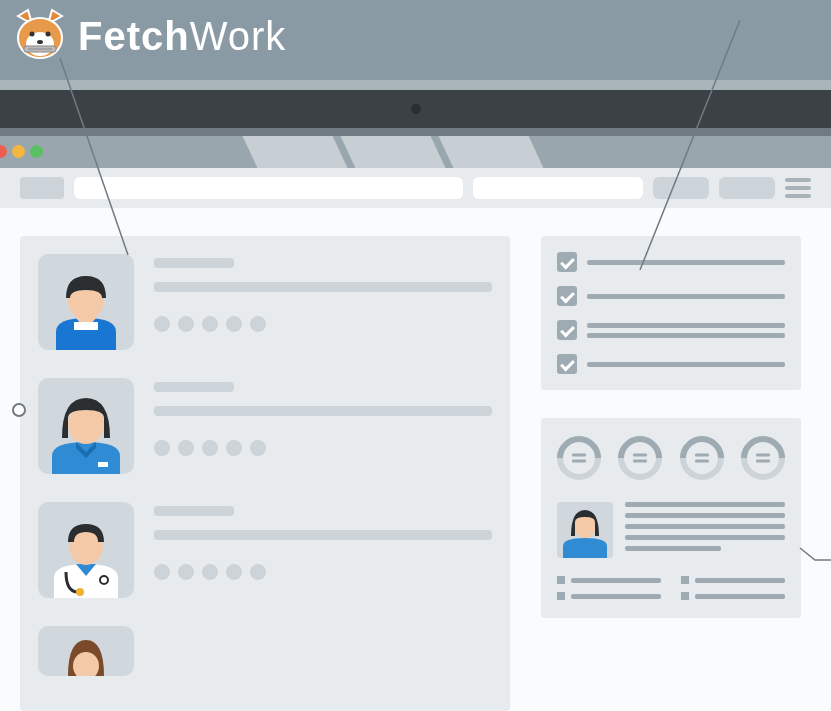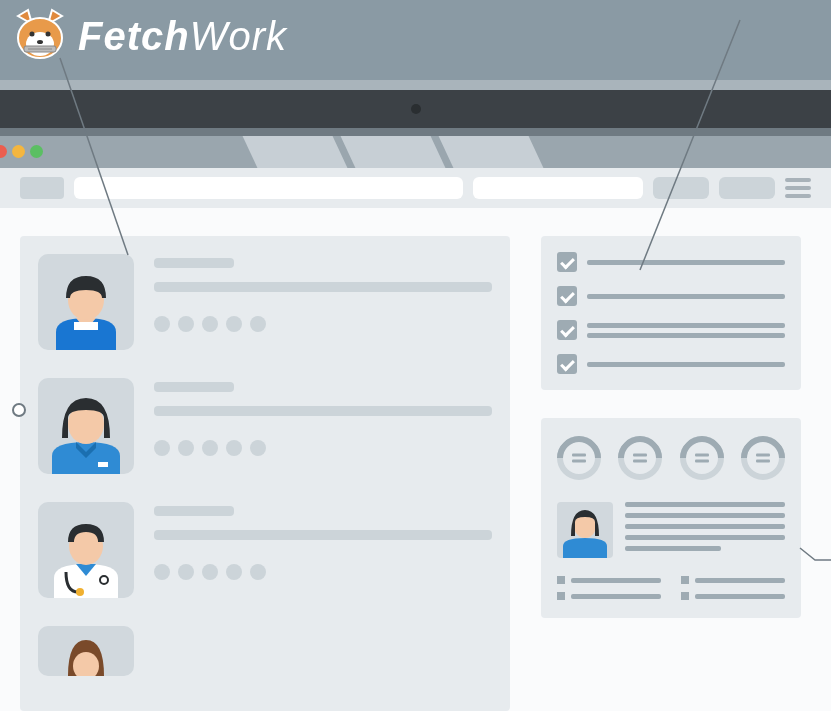--- a/index.html
+++ b/index.html
@@ -11,21 +11,20 @@
     background: #8a9aa4;
     position: relative;
   }
   
   
   .header-bar {
     position: absolute;
     top: 0; left: 0; right: 0;
     height: 92px;
     background: #8a9aa4;
-    font-style: italic;
   }
   .logo-wrap {
     position: absolute;
     top: 8px; left: 10px;
     display: flex;
     align-items: center;
     gap: 8px;
   }
   .brand-text {
     font-size: 40px;

